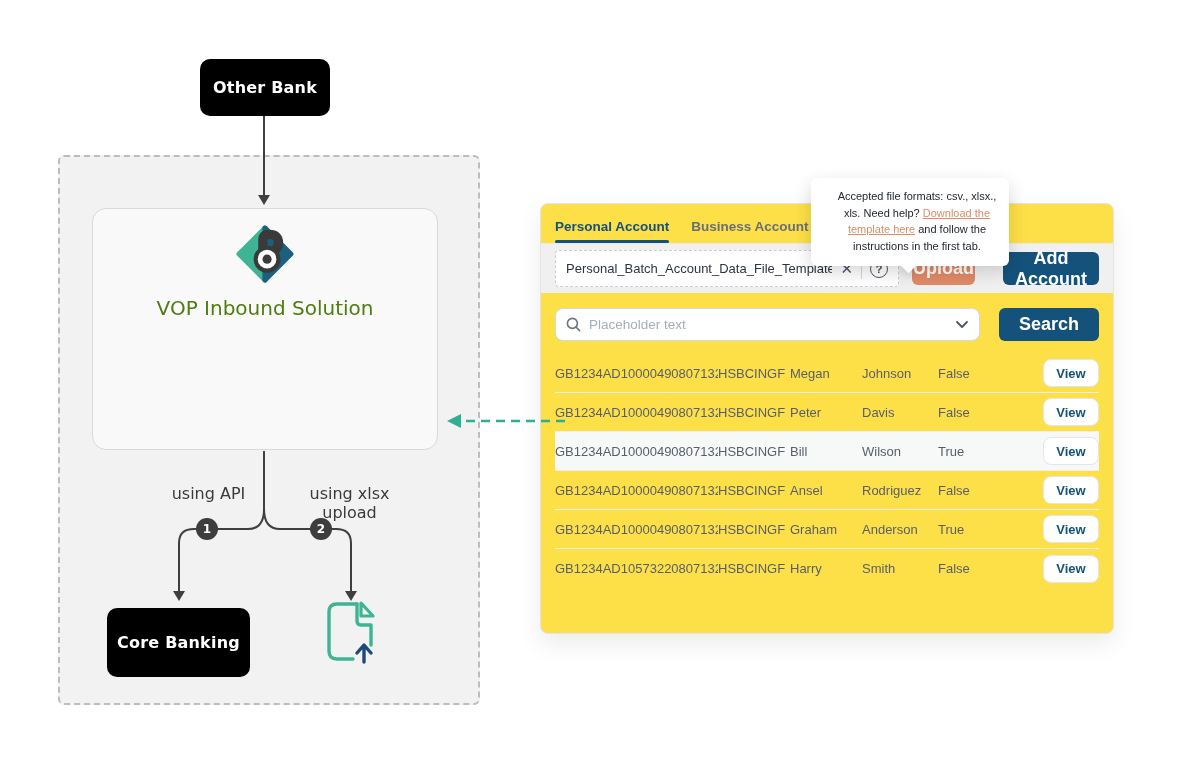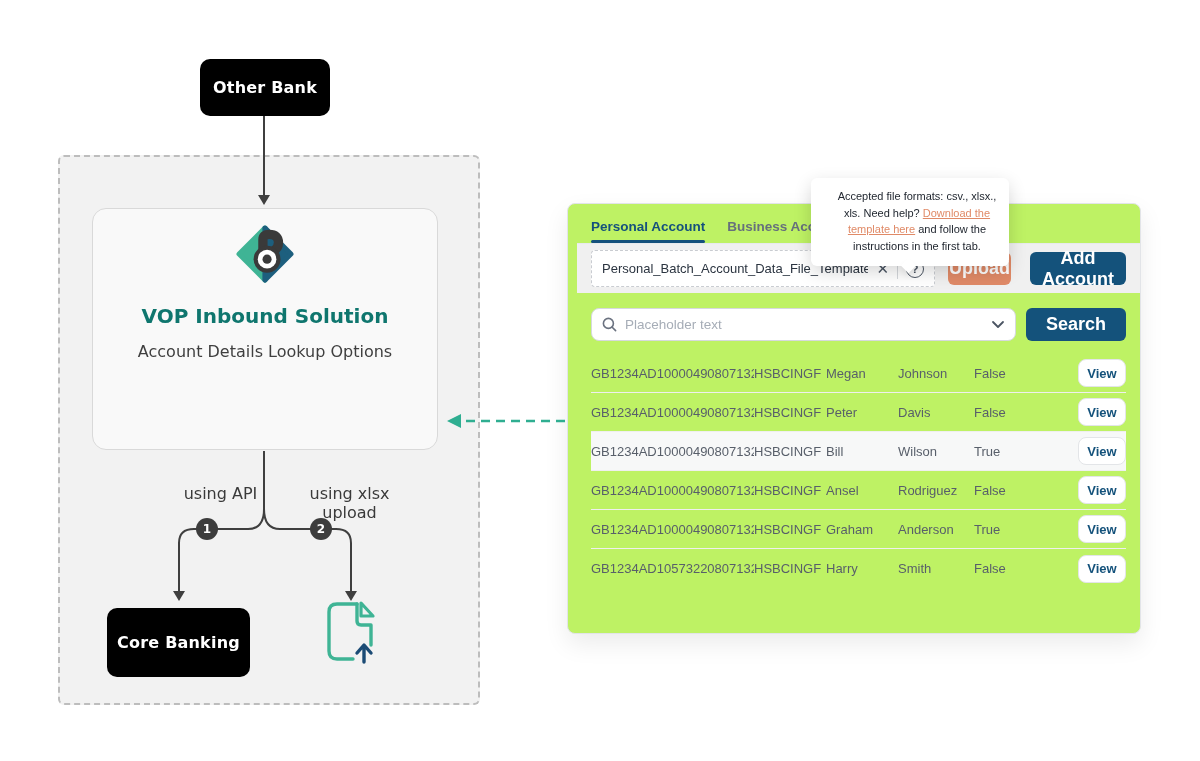--- a/index.html
+++ b/index.html
@@ -41,31 +41,31 @@
     position: absolute;
     left: 92px; top: 208px; width: 346px; height: 242px;
     background: #f9f9f9;
     border: 1px solid #d9d9d9;
     border-radius: 14px;
     z-index: 2;
     display: flex; flex-direction: column; align-items: center;
     padding-top: 16px;
     text-align: center;
   }
-  #vop-box .vop-title { font-size: 20px; font-weight: bold; color: #0f766e; margin-top: 21px; }
+  #vop-box .vop-title { font-size: 20px; font-weight: normal; color: #4d7c0f; margin-top: 13px; }
   #vop-box .vop-subtitle { font-size: 16px; color: #3f3f3f; margin-top: 14px; }
   #vop-box .vop-option { font-size: 15.5px; color: #3f3f3f; line-height: 24px; }
   #vop-box .vop-options { margin-top: 16px; }
 
   .branch-label {
     position: absolute;
     font-size: 16px; color: #3a3a3a;
     text-align: center; z-index: 2;
   }
-  #branch-label-1 { left: 158px; top: 484px; width: 125px; }
+  #branch-label-1 { left: 146px; top: 484px; width: 125px; }
   #branch-label-2 { left: 282px; top: 484px; width: 135px; }
 
   .num-badge {
     position: absolute;
     width: 22px; height: 22px; border-radius: 50%;
     background: #3d3d3d; color: #ffffff;
     display: flex; align-items: center; justify-content: center;
     font-size: 12px; font-weight: bold;
     z-index: 4;
   }
@@ -76,28 +76,27 @@
   #vop-logo { display: block; }
 
   #diagram-lines {
     position: absolute; left: 0; top: 0; width: 1200px; height: 761px;
     z-index: 3; pointer-events: none;
   }
 
   
   #panel {
     position: absolute;
-    left: 567px; top: 203px; width: 574px; height: 431px;
-    background: #bef264;
+    left: 540px; top: 203px; width: 574px; height: 431px;
+    background: #fde047;
     border: 1px solid #e2e4e8;
     border-radius: 8px;
     box-shadow: 0 10px 25px rgba(0,0,0,.08);
     z-index: 2;
     overflow: hidden;
-    padding-left: 9px;
   }
 
   .tab-row {
     display: flex; align-items: flex-end;
     height: 40px;
     padding: 0 14px;
     border-bottom: 1px solid #e8eaed;
   }
   .tab {
     font-size: 13.5px;
@@ -192,21 +191,21 @@
   }
   .t-row .cell { color: #585f6a; white-space: nowrap; overflow: hidden; }
   .t-head .cell { color: #181d27; }
   .t-row.shaded { background: #f7f8f8; }
   .t-row:last-child { border-bottom: none; }
   .view-btn {
     background: #ffffff;
     border: 1px solid #e3e5e8;
     border-radius: 8px;
     color: #14527b; font-weight: bold; font-size: 13px;
-    width: 48px; height: 28px;
+    width: 56px; height: 28px;
     display: flex; align-items: center; justify-content: center;
     cursor: pointer;
     justify-self: end;
     font-family: "Liberation Sans", sans-serif;
   }
 
   
   #tooltip {
     position: absolute;
     left: 811px; top: 178px; width: 198px;
@@ -260,21 +259,20 @@
     <g stroke-linejoin="round">
       <polygon points="28,3 3,28 28,53" fill="#3fb495" stroke="#3fb495" stroke-width="5"></polygon>
       <polygon points="28,3 53,28 28,53" fill="#1d5f7e" stroke="#1d5f7e" stroke-width="5"></polygon>
     </g>
     <path d="M26,33 L26,14 Q26,9 32,9 Q41,9 41,17 Q41,23 36,25" fill="none" stroke="#3a3a3a" stroke-width="9" stroke-linecap="round"></path>
     <circle cx="30" cy="33" r="13" fill="#3a3a3a"></circle>
     <circle cx="30" cy="33" r="9" fill="#ffffff"></circle>
     <circle cx="30" cy="33" r="4.4" fill="#3a3a3a"></circle>
   </svg>
   <div class="vop-title">VOP Inbound Solution</div>
-  <div class="vop-subtitle">Account Details Lookup Options</div>
 </div>
 
 <div id="branch-label-1" class="branch-label diag-font">using API</div>
 <div id="branch-label-2" class="branch-label diag-font">using xlsx upload</div>
 
 <div id="badge-1" class="num-badge diag-font">1</div>
 <div id="badge-2" class="num-badge diag-font">2</div>
 
 <div id="core-banking" class="node-btn diag-font">
   <span>Core Banking</span>

